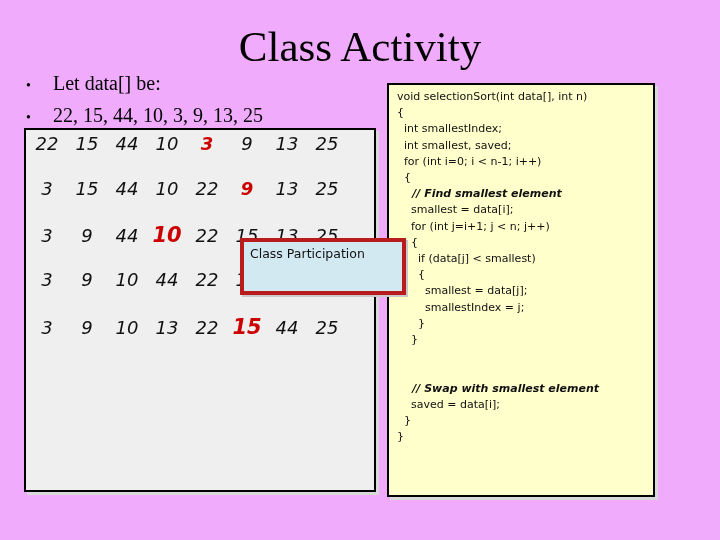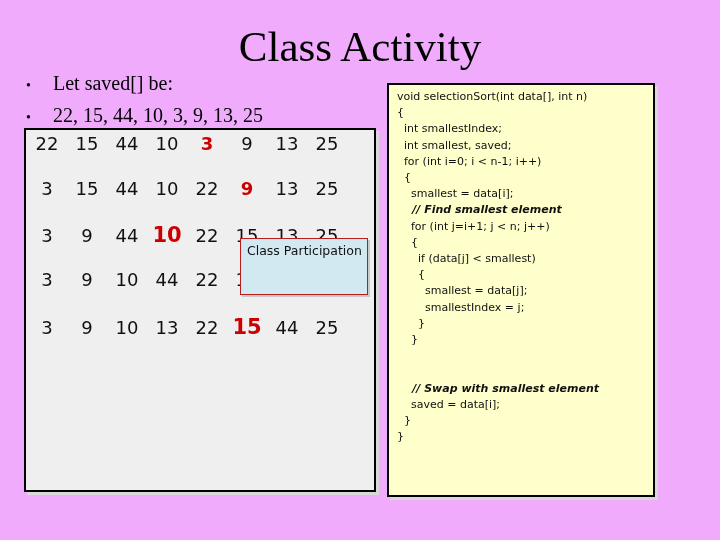--- a/index.html
+++ b/index.html
@@ -11,35 +11,35 @@
          font-size:43px;line-height:1.15;color:#000;font-family:"Liberation Serif",serif;}
 
   
   .bullets{position:absolute;left:26px;top:72px;}
   .bullet-row{display:flex;align-items:baseline;margin-bottom:9px;font-size:20px;color:#000;}
   .dot{width:27px;font-size:14px;flex:0 0 27px;}
 
   
   .grid-box{position:absolute;left:24px;top:128px;width:348px;height:360px;
             background:var(--steps-box-bg,#efefef);border:2px solid #000;
-            box-shadow:3px 3px 0 #d8d8d8;}
+            box-shadow:3px 3px 0 #d8d8d8;font-style:italic;}
   .grow{position:absolute;left:3px;width:340px;height:28px;}
   .grow:nth-child(1){top:3px}
   .grow:nth-child(2){top:48px}
   .grow:nth-child(3){top:93px}
   .grow:nth-child(4){top:139px}
   .grow:nth-child(5){top:185px}
   .cell{display:inline-block;width:36px;text-align:center;
         font-family:"DejaVu Sans",sans-serif;font-size:18px;color:#111;}
   .cell.hl{color:var(--highlight,#cc0000);font-weight:bold;}
   .cell.big{font-size:21px;}
 
   
-  .callout{position:absolute;left:240px;top:238px;width:128px;height:57px;
-           background:var(--callout-bg,#d3e9f2);border:1px solid #b91c1c;
+  .callout{position:absolute;left:240px;top:238px;width:166px;height:57px;
+           background:var(--callout-bg,#d3e9f2);border:4px solid #b91c1c;
            box-shadow:2px 2px 0 #c9c9c9;padding:3px 0 0 6px;box-sizing:border-box;z-index:5;}
   .callout-line{font-family:"DejaVu Sans",sans-serif;font-size:12.5px;line-height:17.5px;
                 color:#111;white-space:nowrap;}
 
   
   .code-box{position:absolute;left:387px;top:83px;width:268px;height:414px;
             background:var(--code-box-bg,#ffffcc);border:2px solid #000;
             box-shadow:3px 3px 0 #d8d8d8;padding:4px 0 0 8px;box-sizing:border-box;}
   .code-line{font-family:"DejaVu Sans",sans-serif;font-size:11px;line-height:16.2px;
              min-height:16.2px;white-space:pre;color:#111;}
@@ -48,21 +48,21 @@
 </head>
 <body>
 
 <div class="slide">
 
   <div class="title">Class Activity</div>
 
   <div class="bullets">
     <div class="bullet-row">
       <span class="dot">•</span>
-      <span>Let saved[] be:</span>
+      <span>Let data[] be:</span>
     </div>
     <div class="bullet-row">
       <span class="dot">•</span>
       <span>22, 15, 44, 10, 3, 9, 13, 25</span>
     </div>
   </div>
 
   <div class="grid-box">
     <div class="grow">
       <span class="cell">22</span>
@@ -120,22 +120,22 @@
     <div class="callout-line">Class Participation</div>
   </div>
 
   <div class="code-box">
     <div class="code-line">void selectionSort(int data[], int n)</div>
     <div class="code-line">{</div>
     <div class="code-line">  int smallestIndex;</div>
     <div class="code-line">  int smallest, saved;</div>
     <div class="code-line">  for (int i=0; i &lt; n-1; i++)</div>
     <div class="code-line">  {</div>
+    <div class="code-line comment">    // Find smallest element</div>
     <div class="code-line">    smallest = data[i];</div>
-    <div class="code-line comment">    // Find smallest element</div>
     <div class="code-line">    for (int j=i+1; j &lt; n; j++)</div>
     <div class="code-line">    {</div>
     <div class="code-line">      if (data[j] &lt; smallest)</div>
     <div class="code-line">      {</div>
     <div class="code-line">        smallest = data[j];</div>
     <div class="code-line">        smallestIndex = j;</div>
     <div class="code-line">      }</div>
     <div class="code-line">    }</div>
     <div class="code-line"></div>
     <div class="code-line"></div>

